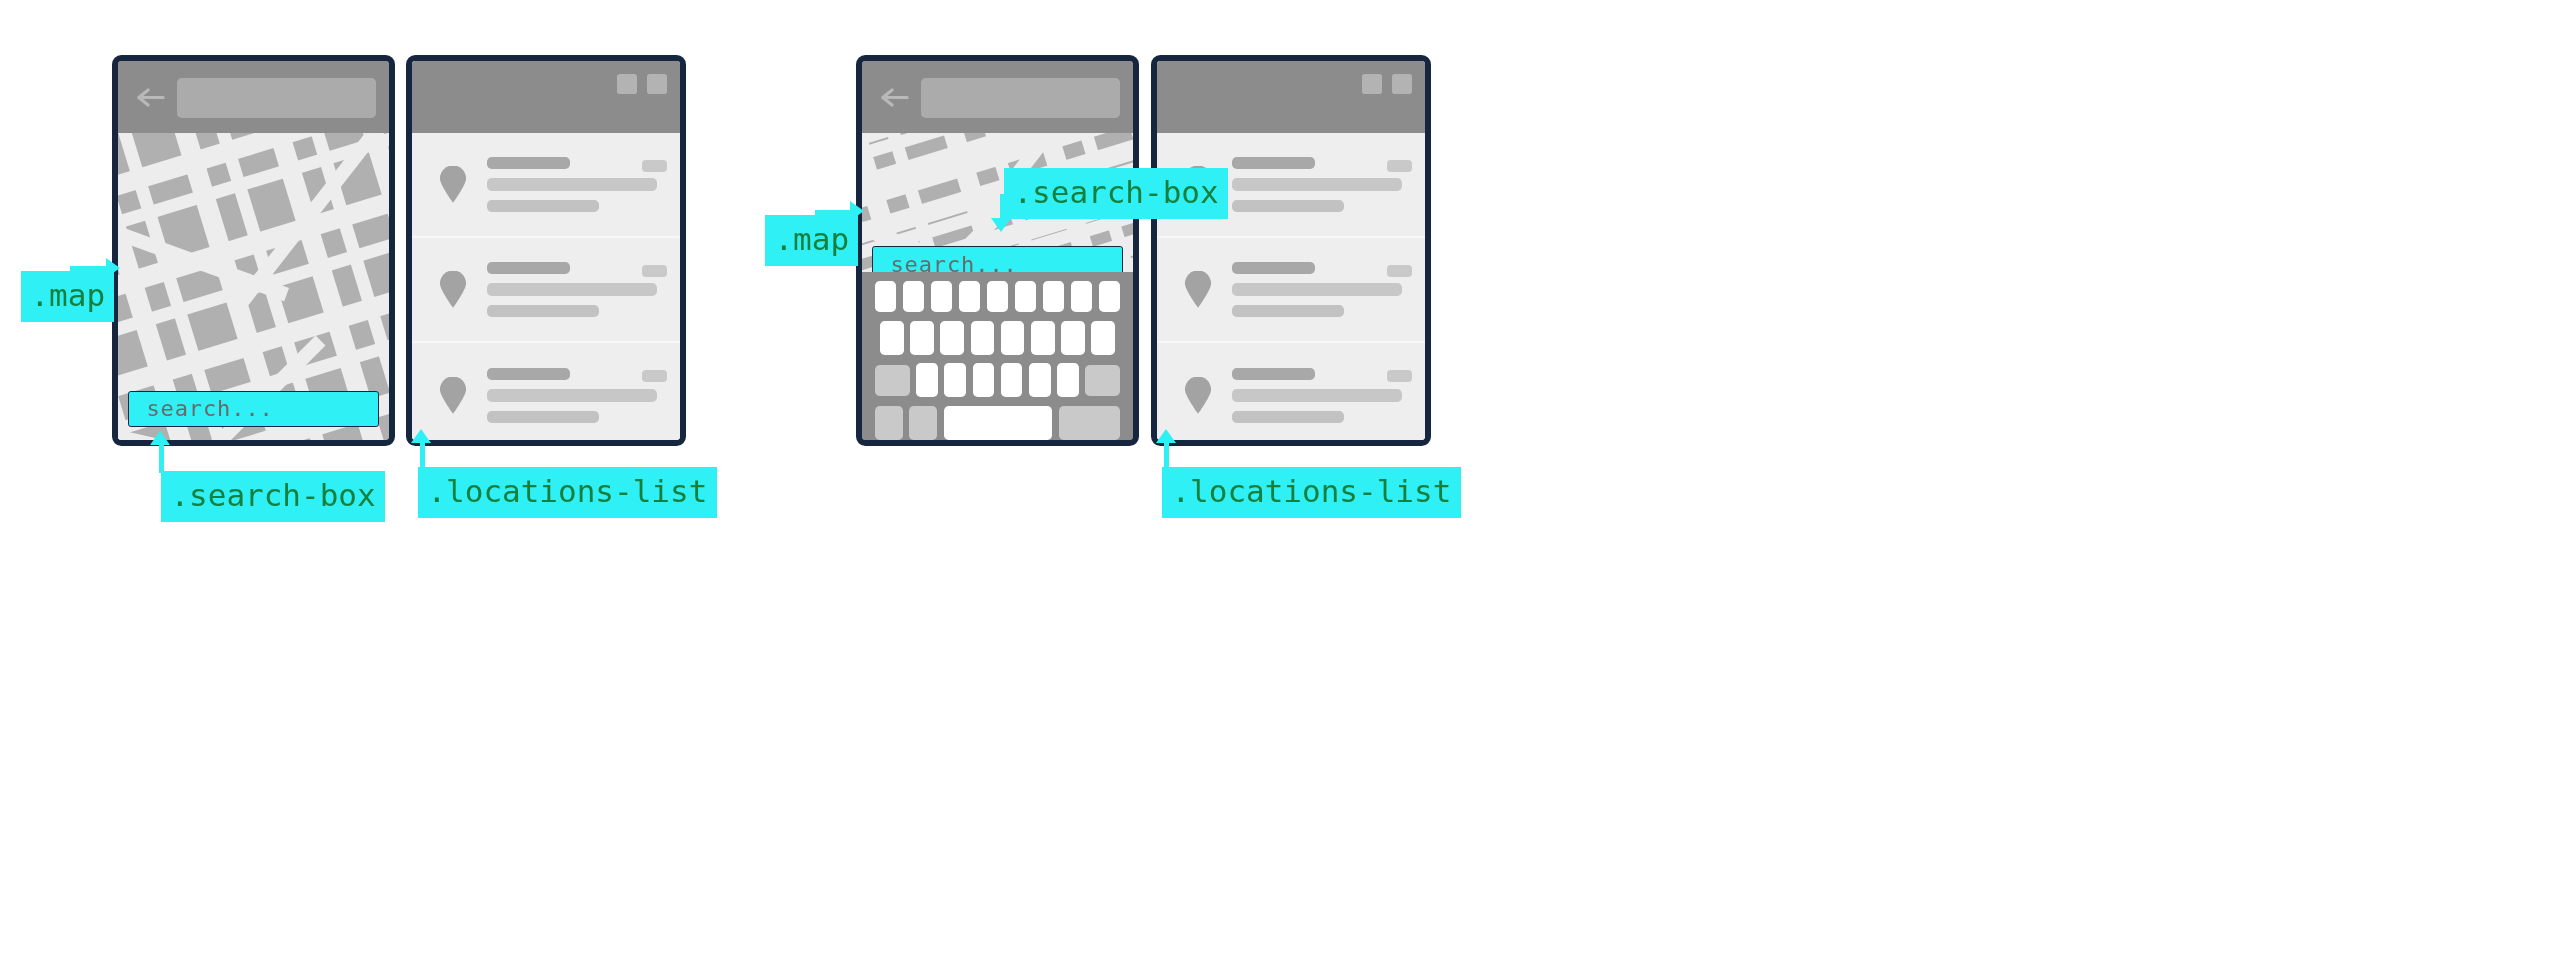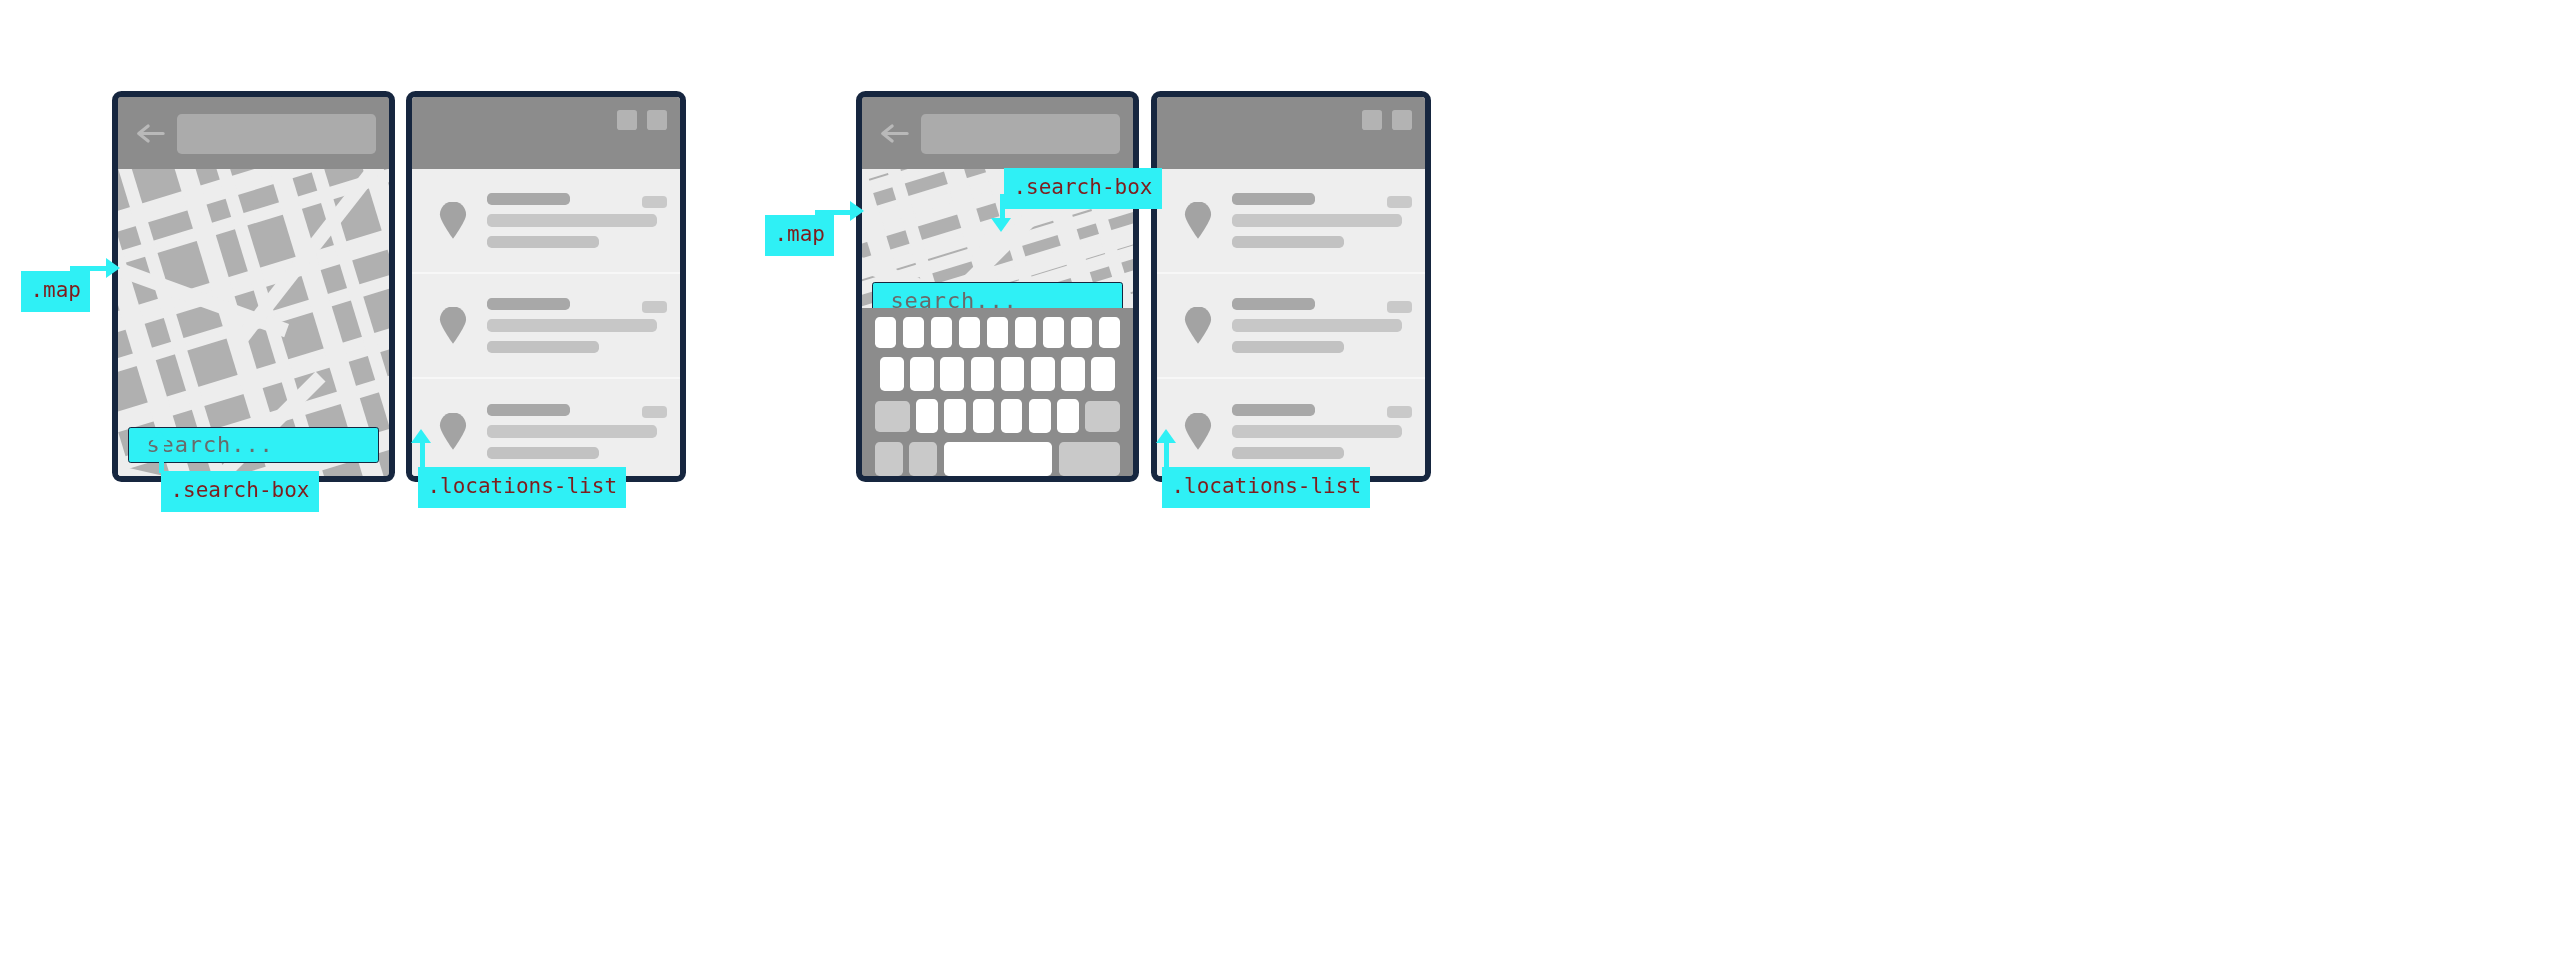--- a/index.html
+++ b/index.html
@@ -14,21 +14,20 @@
   .stage{position:absolute;left:0;top:0;width:2576px;height:968px;}
 
   
   .frame{
     position:absolute;
     border:6.6px solid #16263f;
     border-radius:9.4px;
     background:#8c8c8c;
     overflow:hidden;
     box-sizing:border-box;
-    margin-top:36px;
   }
 
   
   .map-panel{background:#8c8c8c;}
   .map-topbar{
     position:absolute;left:0;top:0;right:0;height:72px;
     background:#8c8c8c;
   }
   .back-arrow{
     position:absolute;left:17px;top:24.6px;width:30px;height:23px;
@@ -114,23 +113,23 @@
   .bar.l2{height:12.3px;width:112px;background:#c2c2c2;margin-bottom:0;}
   .li-badge{
     position:absolute;right:13.2px;top:26.5px;width:24.6px;height:12.3px;
     background:#c9c9c9;border-radius:3.8px;
   }
 
   
   .ann-label{
     position:absolute;
     background:#2ff0f5;
-    color:#7f1d1d;
+    color:#15803d;
     font-family:"DejaVu Sans Mono","Liberation Mono",monospace;
-    font-size:21px;
+    font-size:31px;
     line-height:1;
     padding:9.4px 9.4px 10.4px 9.4px;
     white-space:nowrap;
     box-sizing:border-box;
     text-align:right;
   }
   .ann-line{position:absolute;background:#2ff0f5;}
   .ann-arrow{position:absolute;width:0;height:0;}
   .arr-right{border-top:10.4px solid transparent;border-bottom:10.4px solid transparent;border-left:14px solid #2ff0f5;}
   .arr-up{border-left:10.4px solid transparent;border-right:10.4px solid transparent;border-bottom:14px solid #2ff0f5;}

